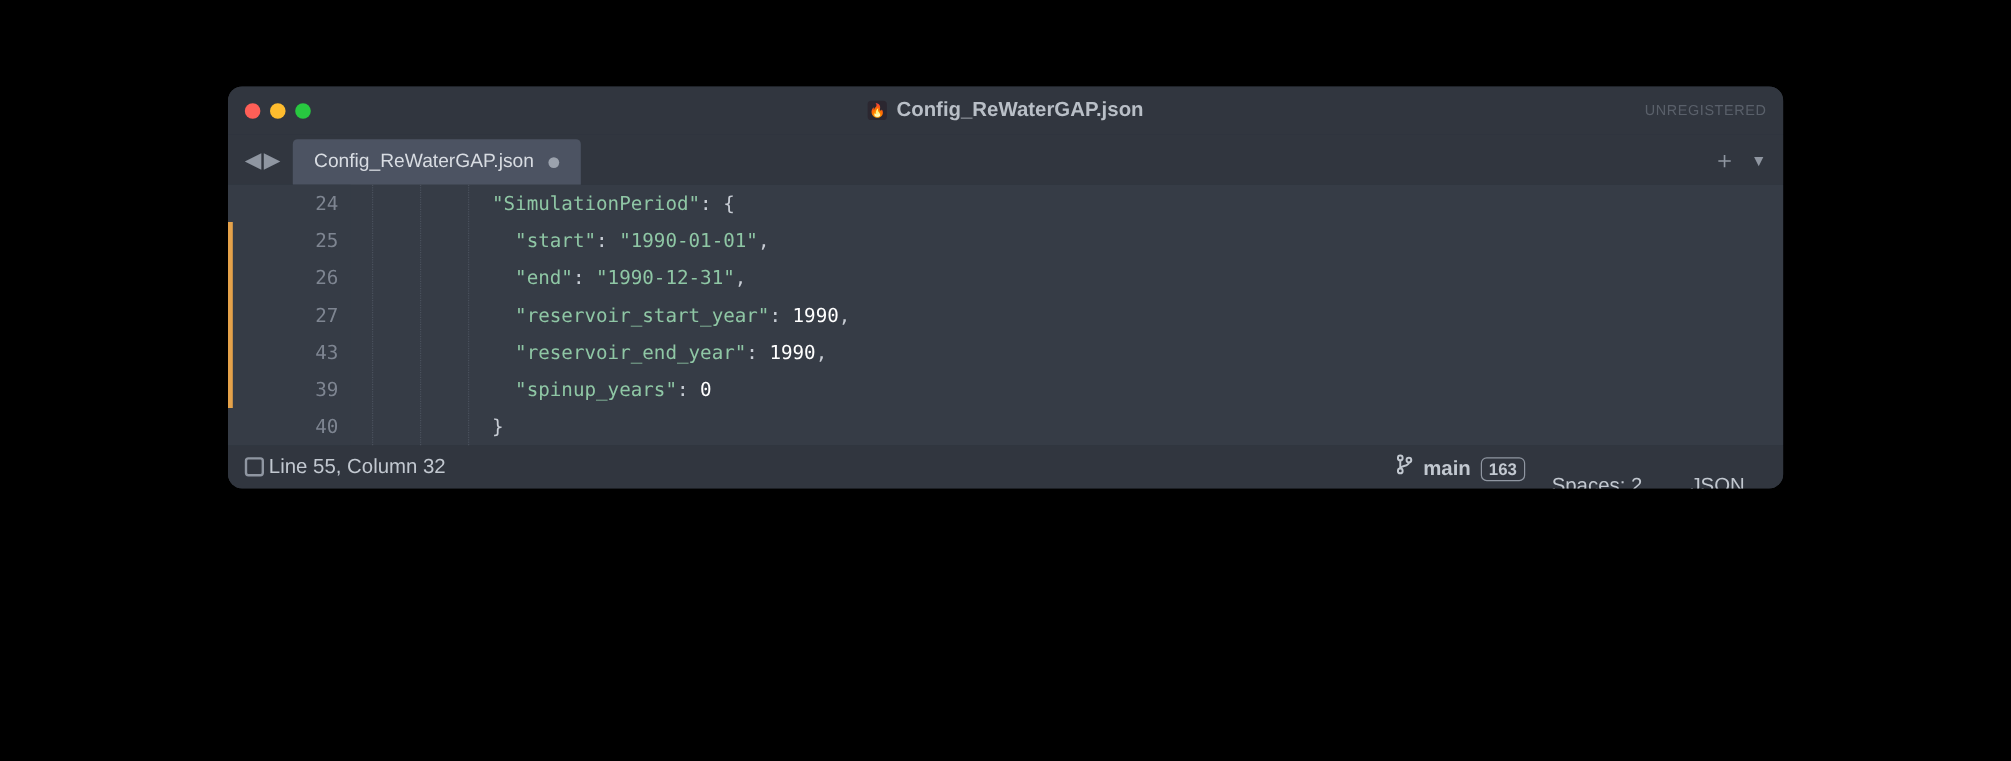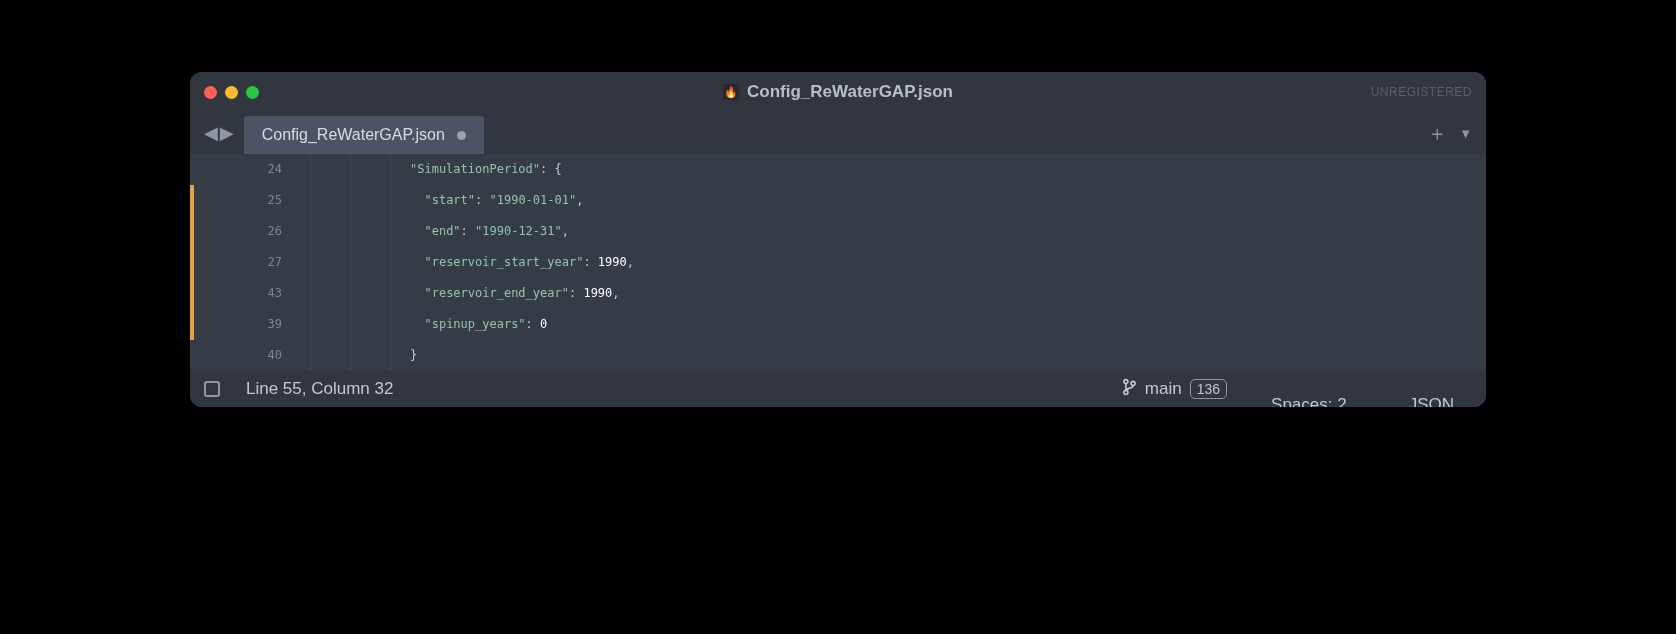--- a/index.html
+++ b/index.html
@@ -99,21 +99,21 @@
     gap: 12px;
     padding-right: 14px;
     color: #8f96a1;
   }
   .tabbar-right .plus { font-size: 20px; cursor: pointer; }
   .tabbar-right .drop { font-size: 13px; cursor: pointer; }
   .editor {
     background: #363c46;
     display: flex;
     font-family: "SF Mono", Menlo, Consolas, monospace;
-    font-size: 12px;
+    font-size: 16px;
     line-height: 31px;
     position: relative;
   }
   .mod-strip {
     width: 4px;
     background: #e5a24a;
     position: absolute;
     left: 0;
     top: 31px;
     height: 155px;
@@ -150,30 +150,30 @@
   .n { color: #ffffff; }  
   .p { color: #c7ccd4; }  
   .statusbar {
     height: 36px;
     background: #31363f;
     display: flex;
     align-items: center;
     padding: 0 14px;
     color: #c2c8d0;
     font-size: 17px;
-    gap: 26px;
+    gap: 4px;
   }
   .sb-box {
     width: 16px; height: 16px;
     border: 2px solid #8f96a1;
     border-radius: 3px;
   }
   .sb-spacer { flex: 1; }
   .branch {
-    display: flex; align-items: center; gap: 8px;
+    display: flex; align-items: flex-end; gap: 8px; font-weight: bold;
   }
   .branch .count {
     border: 1.5px solid #8f96a1;
     border-radius: 5px;
     padding: 0 6px;
     font-size: 14px;
     line-height: 18px;
   }
   .branch-icon { font-size: 17px; }
   .sb-item { padding: 0 18px; margin-top: 32px; }
@@ -236,19 +236,19 @@
       <span class="branch-icon">
         <svg width="15" height="18" viewBox="0 0 16 20" fill="none" stroke="#c2c8d0" stroke-width="1.8">
           <circle cx="4" cy="4" r="2.2"></circle>
             <circle cx="4" cy="16" r="2.2"></circle>
             <circle cx="12" cy="6" r="2.2"></circle>
           <path d="M4 6.2 V13.8"></path>
             <path d="M12 8.2 C12 12 4 11 4 13.8"></path>
         </svg>
       </span>
       <span>main</span>
-      <span class="count">136</span>
+      <span class="count">163</span>
     </div>
     <div class="sb-item">Spaces: 2</div>
     <div class="sb-item">JSON</div>
   </div>
 
 </div>
 
 </body></html>

